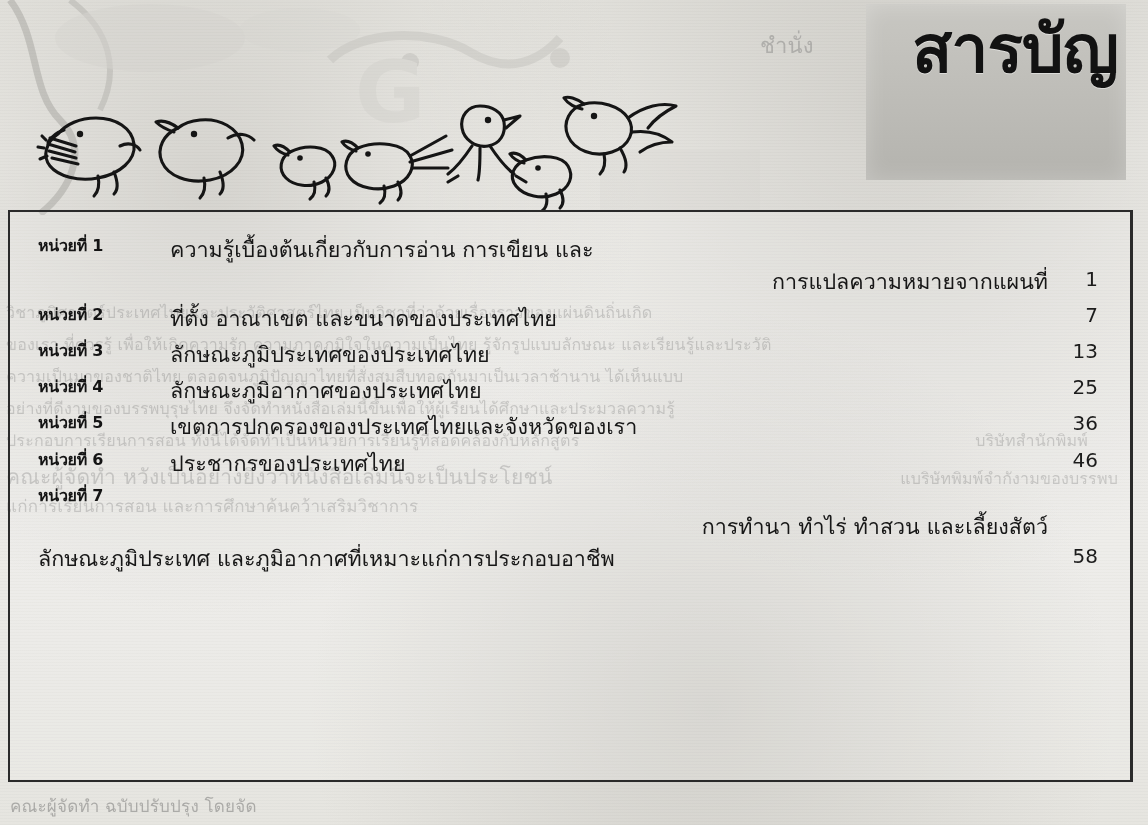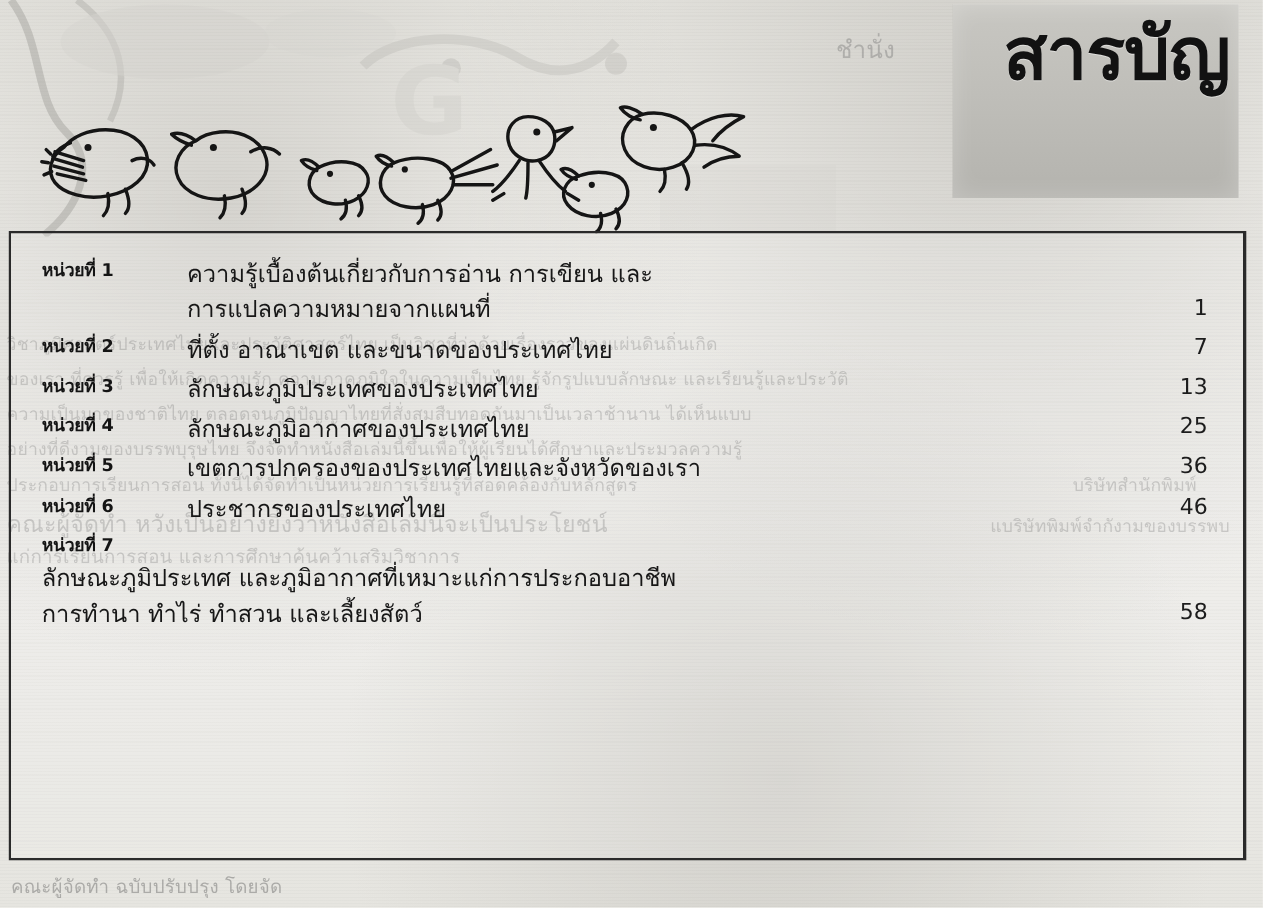--- a/index.html
+++ b/index.html
@@ -129,20 +129,21 @@
     padding-right: 56px;
   }
   .unit-title {
     font-size: 21.5px;
     line-height: 1.5;
     color: #171717;
     font-weight: normal;
   }
   .unit-title.line2 {
     display: block;
+    text-align: right;
   }
   .page-num {
     position: absolute;
     right: 6px;
     font-size: 20px;
     color: #1c1c1c;
     text-align: right;
     width: 46px;
   }
   .pn-top { top: 0; }
@@ -308,20 +309,20 @@
         <div class="page-num pn-top">46</div>
       </div>
     </div>
 
     <div class="toc-row">
       <div class="unit-label">หน่วยที่ 7</div>
     </div>
 
     <div class="toc-row">
       <div class="unit-body">
+        <div class="unit-title line2">การทำนา ทำไร่ ทำสวน และเลี้ยงสัตว์</div>
         <div class="unit-title">ลักษณะภูมิประเทศ และภูมิอากาศที่เหมาะแก่การประกอบอาชีพ</div>
-        <div class="unit-title line2">การทำนา ทำไร่ ทำสวน และเลี้ยงสัตว์</div>
         <div class="page-num pn-second">58</div>
       </div>
     </div>
 
   </div>
 </div>
 
 </body></html>

